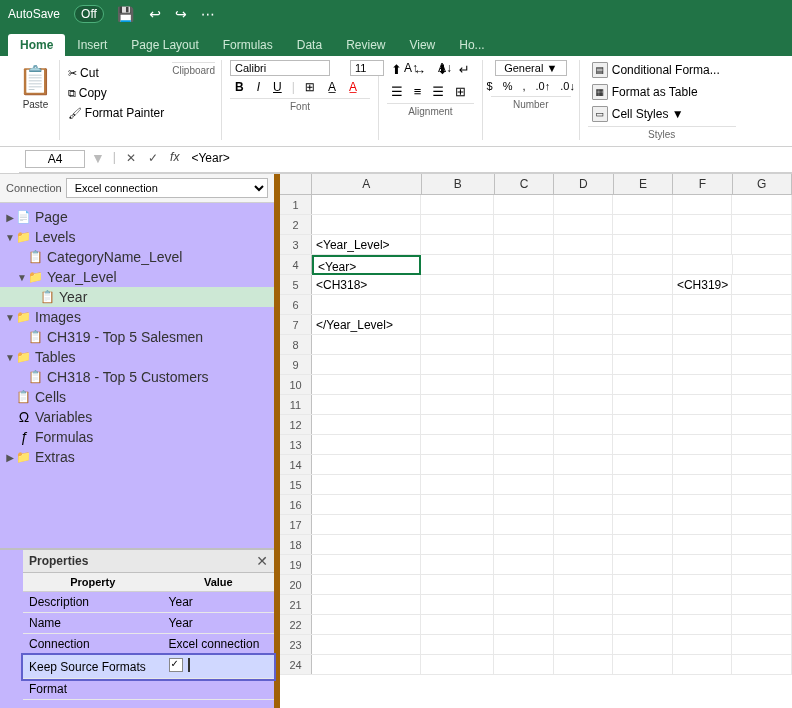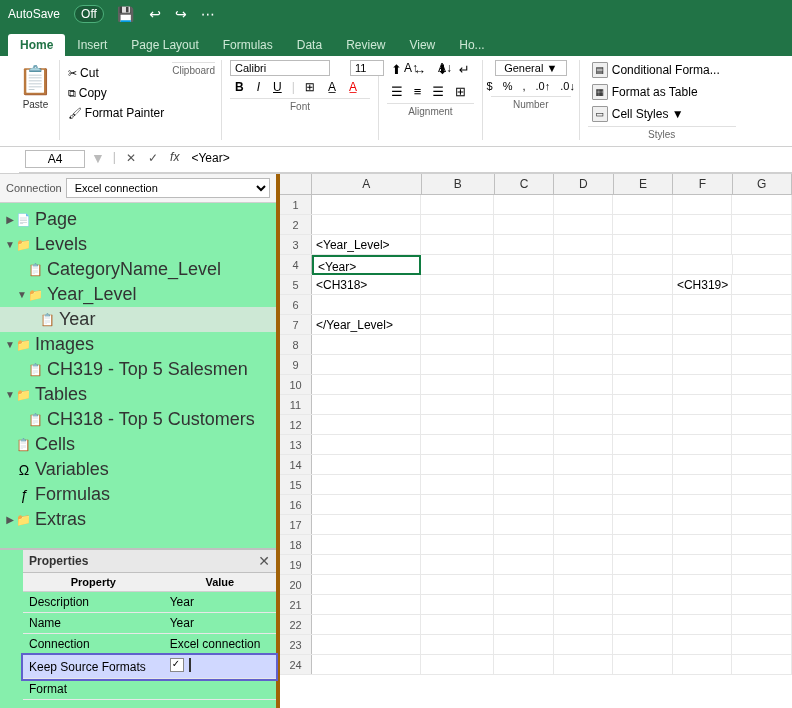--- a/index.html
+++ b/index.html
@@ -61,33 +61,33 @@
     .formula-bar-sep { color: #bbb; font-size: 14px; margin: 0 2px; }
     .formula-btns { display: flex; gap: 4px; align-items: center; }
     .formula-btn { padding: 1px 4px; cursor: pointer; font-size: 12px; color: #555; background: transparent; border: none; }
     .fx-label { font-size: 12px; font-style: italic; color: #404040; padding: 0 4px; }
     .formula-input { flex: 1; border: none; outline: none; font-size: 12px; padding: 1px 4px; }
 
     
     .main-content { display: flex; flex: 1; overflow: hidden; }
 
     
-    .left-panel { width: 280px; flex-shrink: 0; display: flex; flex-direction: column; border-right: 4px solid #a16207; background: #86efac; }
+    .left-panel { width: 280px; flex-shrink: 0; display: flex; flex-direction: column; border-right: 6px solid #a16207; background: #c4b5fd; }
     .connection-bar { display: flex; align-items: center; gap: 4px; padding: 4px 6px; background: #f5f5f5; border-bottom: 1px solid #d0d0d0; }
     .connection-label { font-size: 11px; color: #555; }
     .connection-select { flex: 1; border: 1px solid #bbb; padding: 2px 4px; font-size: 11px; background: #fff; }
 
     
     .tree-container { flex: 1; overflow-y: auto; padding: 4px 0; }
     .tree-node { display: flex; align-items: center; padding: 2px 0; cursor: pointer; user-select: none; }
     .tree-node.selected { background: #cde8d5; }
     .tree-indent { display: inline-block; }
     .tree-toggle { width: 12px; text-align: center; font-size: 10px; color: #555; flex-shrink: 0; }
     .tree-icon { width: 16px; height: 16px; margin-right: 3px; flex-shrink: 0; display: flex; align-items: center; justify-content: center; font-size: 12px; }
-    .tree-label { font-size: 18px; color: #333; }
+    .tree-label { font-size: 14px; color: #333; }
 
     
     .properties-panel { border-top: 2px solid #c0c0c0; height: 160px; flex-shrink: 0; padding-left: 23px; }
     .properties-header { display: flex; align-items: center; justify-content: space-between; background: #e8e8e8; padding: 3px 6px; border-bottom: 1px solid #c0c0c0; }
     .properties-title { font-size: 12px; font-weight: 600; color: #333; }
     .properties-close { cursor: pointer; font-size: 14px; color: #555; background: none; border: none; }
     .properties-table { width: 100%; border-collapse: collapse; }
     .properties-table th { background: #f0f0f0; padding: 3px 6px; font-size: 11px; text-align: center; border-bottom: 1px solid #d0d0d0; font-weight: 600; }
     .properties-table td { padding: 3px 6px; font-size: 12px; border-bottom: 1px solid #e8e8e8; }
     .properties-table tr.highlight { background: #d0d8ff; outline: 2px solid #6060cc; }

